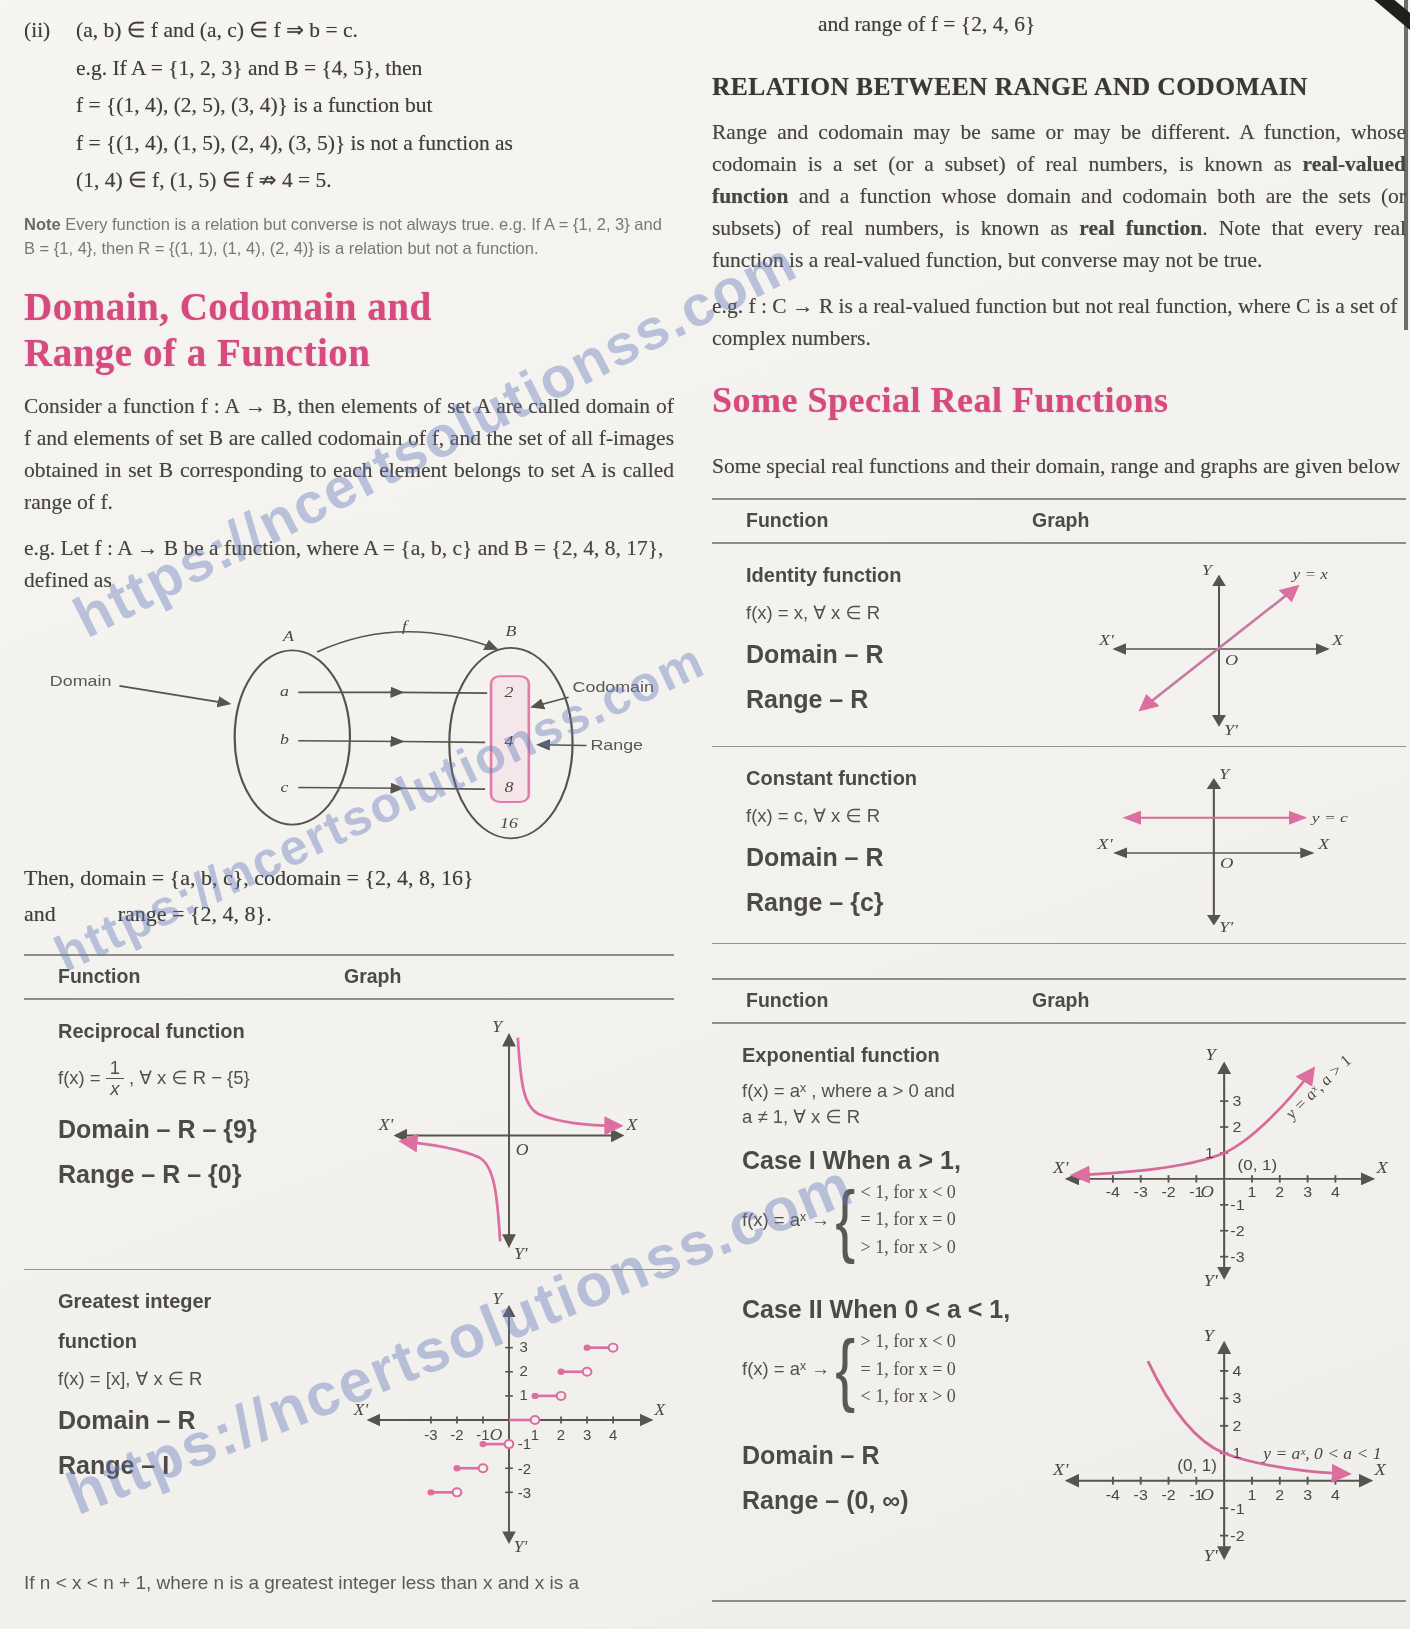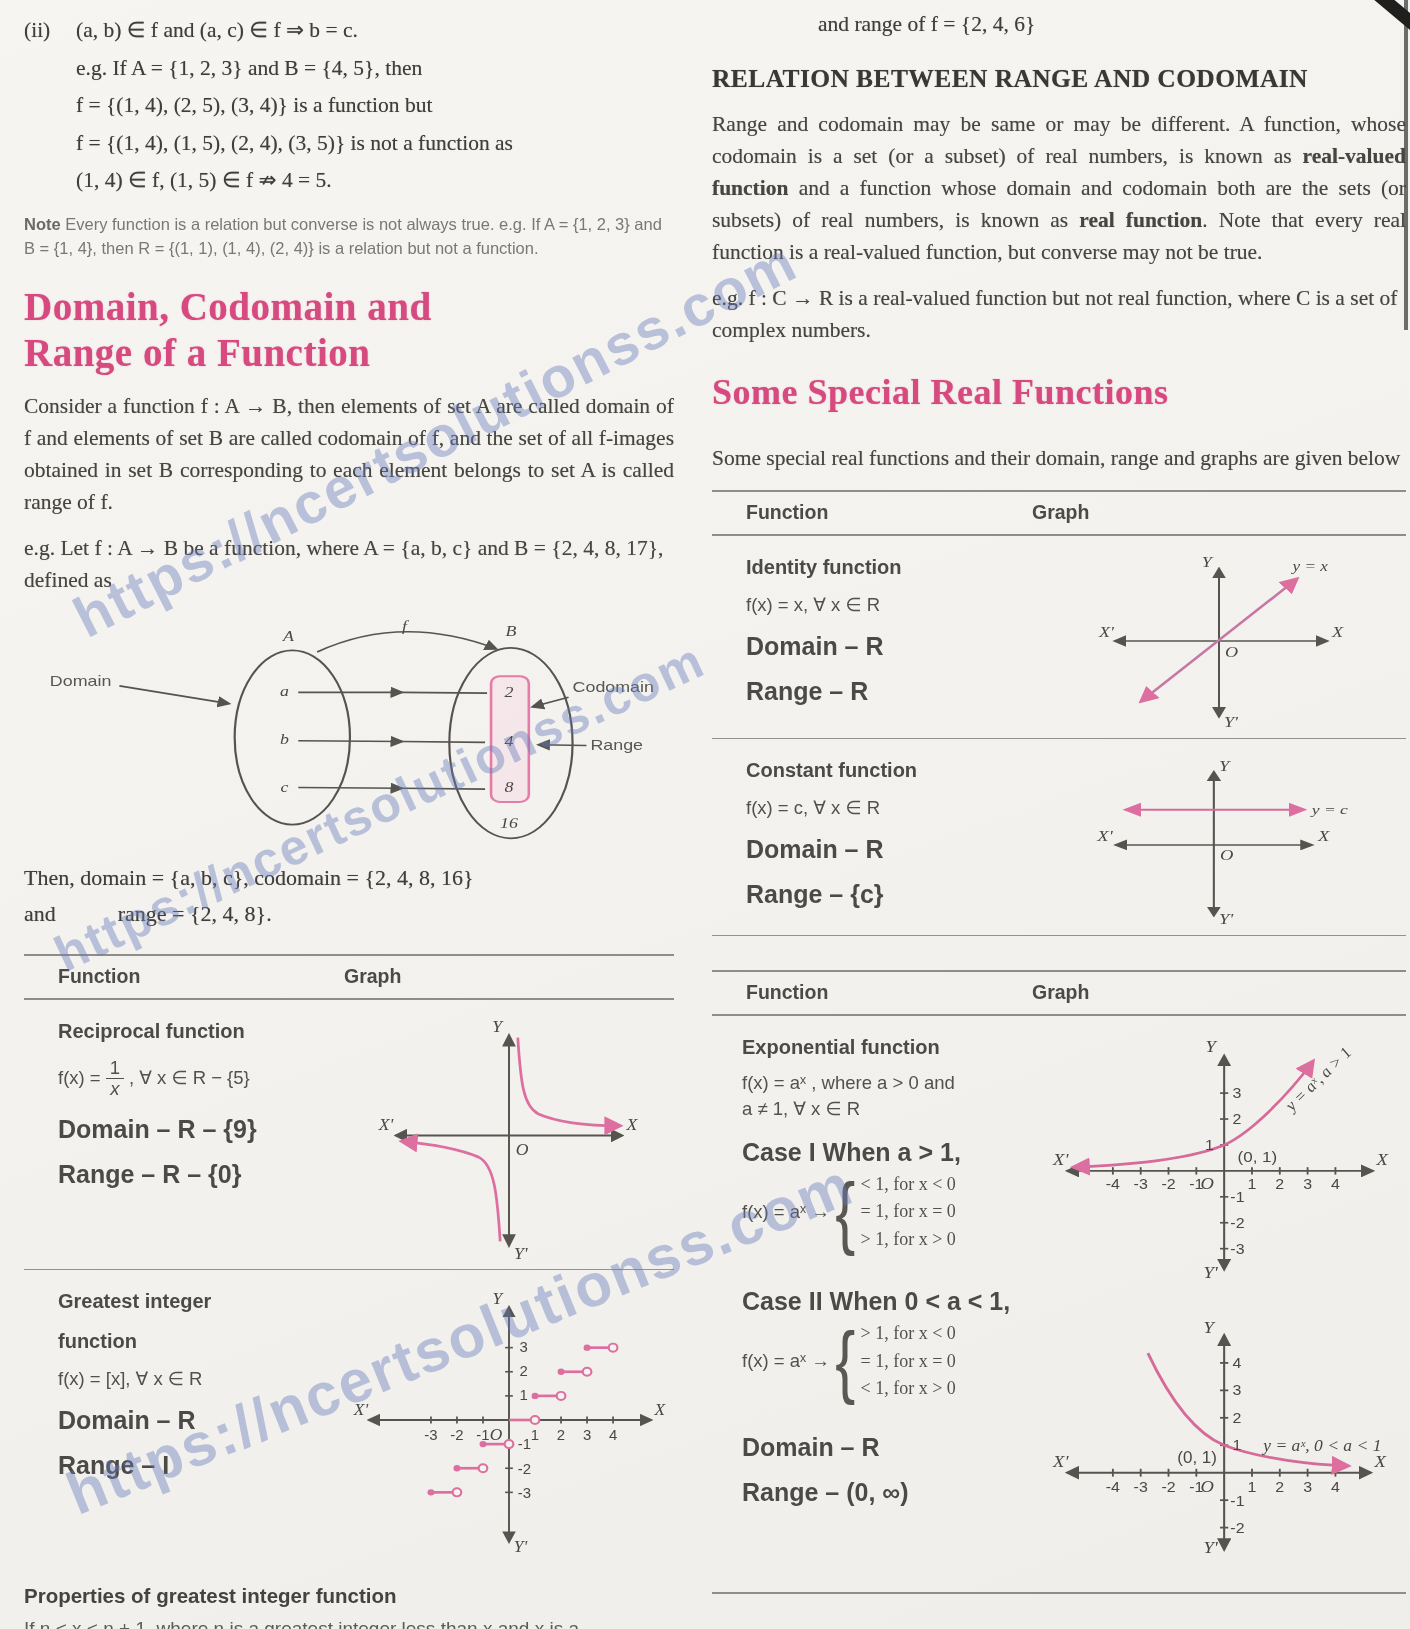--- a/index.html
+++ b/index.html
@@ -17,21 +17,21 @@
 
   .pink-h { font-weight:bold; color:#d64a80; font-size:39px; line-height:46px; letter-spacing:0.5px;
             text-shadow:0 0 1.2px rgba(214,74,128,0.55); margin-top:24px; }
   .pink-h2 { font-weight:bold; color:#d64a80; font-size:36px; line-height:44px; letter-spacing:0.5px;
              text-shadow:0 0 1.2px rgba(214,74,128,0.55); margin-top:24px; }
 
   .para { font-size:21.5px; line-height:32px; text-align:justify; margin-top:14px; color:#474540;
           text-shadow:0 0 0.7px rgba(64,62,58,0.45); }
   .para.nj { text-align:left; }
 
-  .caps-h { font-weight:bold; font-size:25.5px; letter-spacing:0.4px; color:#3a3834; margin-top:20px;
+  .caps-h { font-weight:bold; font-size:25.5px; letter-spacing:0.4px; color:#3a3834; margin-top:28px;
             text-shadow:0 0 0.8px rgba(50,48,45,0.5); }
 
   .tbl-head { border-top:2.5px solid #8f8d88; border-bottom:2px solid #8f8d88; padding:9px 0 10px;
               display:grid; grid-template-columns:320px 1fr; margin-top:16px; }
   .tbl-head .h1 { padding-left:34px; }
   .tbl-head .h2 { text-align:left; }
   .th-txt { font-family:"Liberation Sans", sans-serif; font-weight:bold; font-size:19.5px; color:#4c4a46; }
 
   .tbl-row { display:grid; grid-template-columns:320px 1fr; padding:16px 0 8px; }
   .row-div { border-top:1.5px solid #94928d; }
@@ -263,21 +263,20 @@
             <text class="ax" x="4" y="144">X'</text>
             <text class="ax" x="316" y="144">X</text>
             <text class="ax" x="148" y="20">Y</text>
             <text class="ax" x="170" y="298">Y'</text>
             <text class="ax" x="158" y="172" text-anchor="end">O</text>
           </svg>
         </div>
       </div>
     </div>
 
-    <div class="props-h">Properties of greatest integer function</div>
     <div class="props-t">If n &lt; x &lt; n + 1, where n is a greatest integer less than x and x is a</div>
   </div>
 
   <div class="col-right">
 
     <div class="math-line" style="padding-left:106px;">and range of f = {2, 4, 6}</div>
 
     <div class="caps-h">RELATION BETWEEN RANGE AND CODOMAIN</div>
 
     <div class="para">

